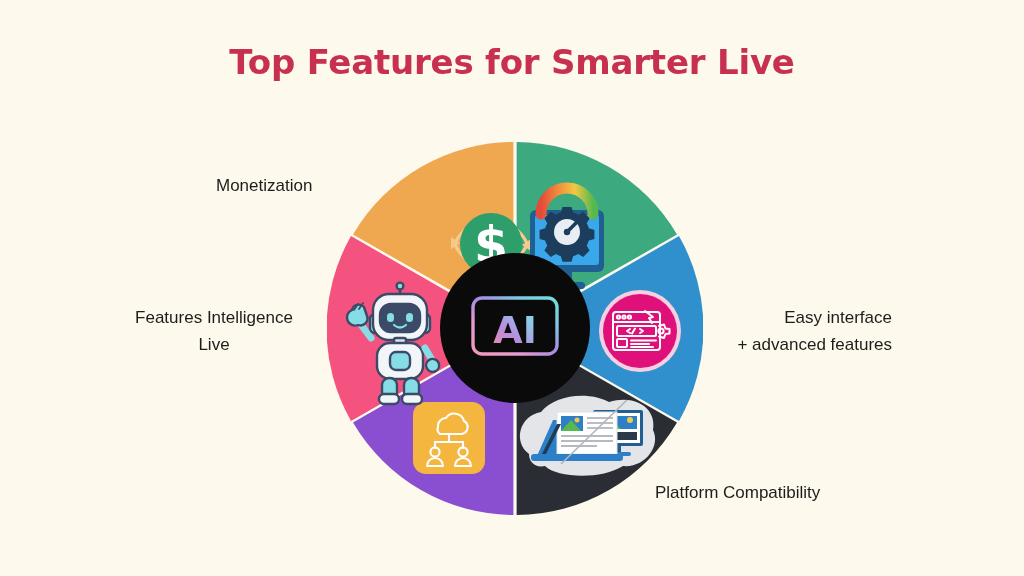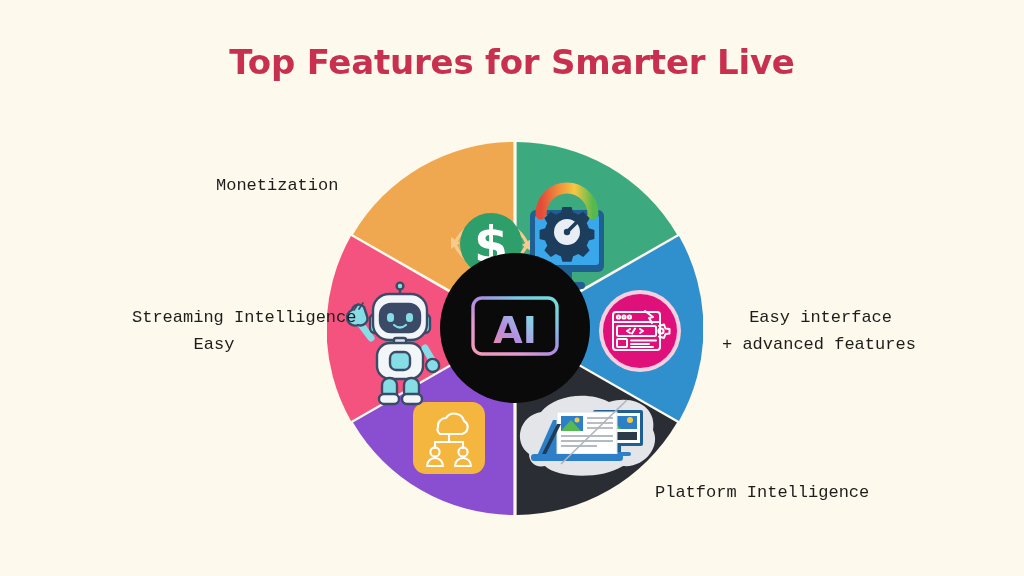--- a/index.html
+++ b/index.html
@@ -42,21 +42,21 @@
     left: 327px;
     top: 140px;
     width: 376px;
     height: 376px;
   }
   #wheel { display: block; }
 
   
   .label {
     position: absolute;
-    font-family: Liberation Mono, monospace;
+    font-family: Liberation Sans, sans-serif;
     font-size: 17px;
     color: #1D1D1B;
     line-height: 27px;
     white-space: nowrap;
   }
   .label .l2 { display: block; }
 
   #label-monetization   { left: 216px; top: 172px; }
   #label-ai             { left: 132px; top: 304px; text-align: center; width: 164px; }
   #label-collaboration  { left: 219px; top: 464px; }
@@ -260,28 +260,28 @@
         <text x="188" y="203" text-anchor="middle" font-family="'DejaVu Sans', sans-serif" font-size="38" font-weight="bold" fill="url(#aiTextGrad)">AI</text>
       </g>
     </svg>
   </div>
 
   <div class="label" id="label-monetization">
     <span>Monetization</span>
   </div>
 
   <div class="label" id="label-ai">
-    <span>Streaming Intelligence</span>
-    <span class="l2">Easy</span>
+    <span>Features Intelligence</span>
+    <span class="l2">Live</span>
   </div>
 
 
 
   <div class="label" id="label-easy">
     <span>Easy interface</span>
     <span class="l2">+ advanced features</span>
   </div>
 
   <div class="label" id="label-platform">
-    <span>Platform Intelligence</span>
+    <span>Platform Compatibility</span>
   </div>
 
 </div>
 
 </body></html>

